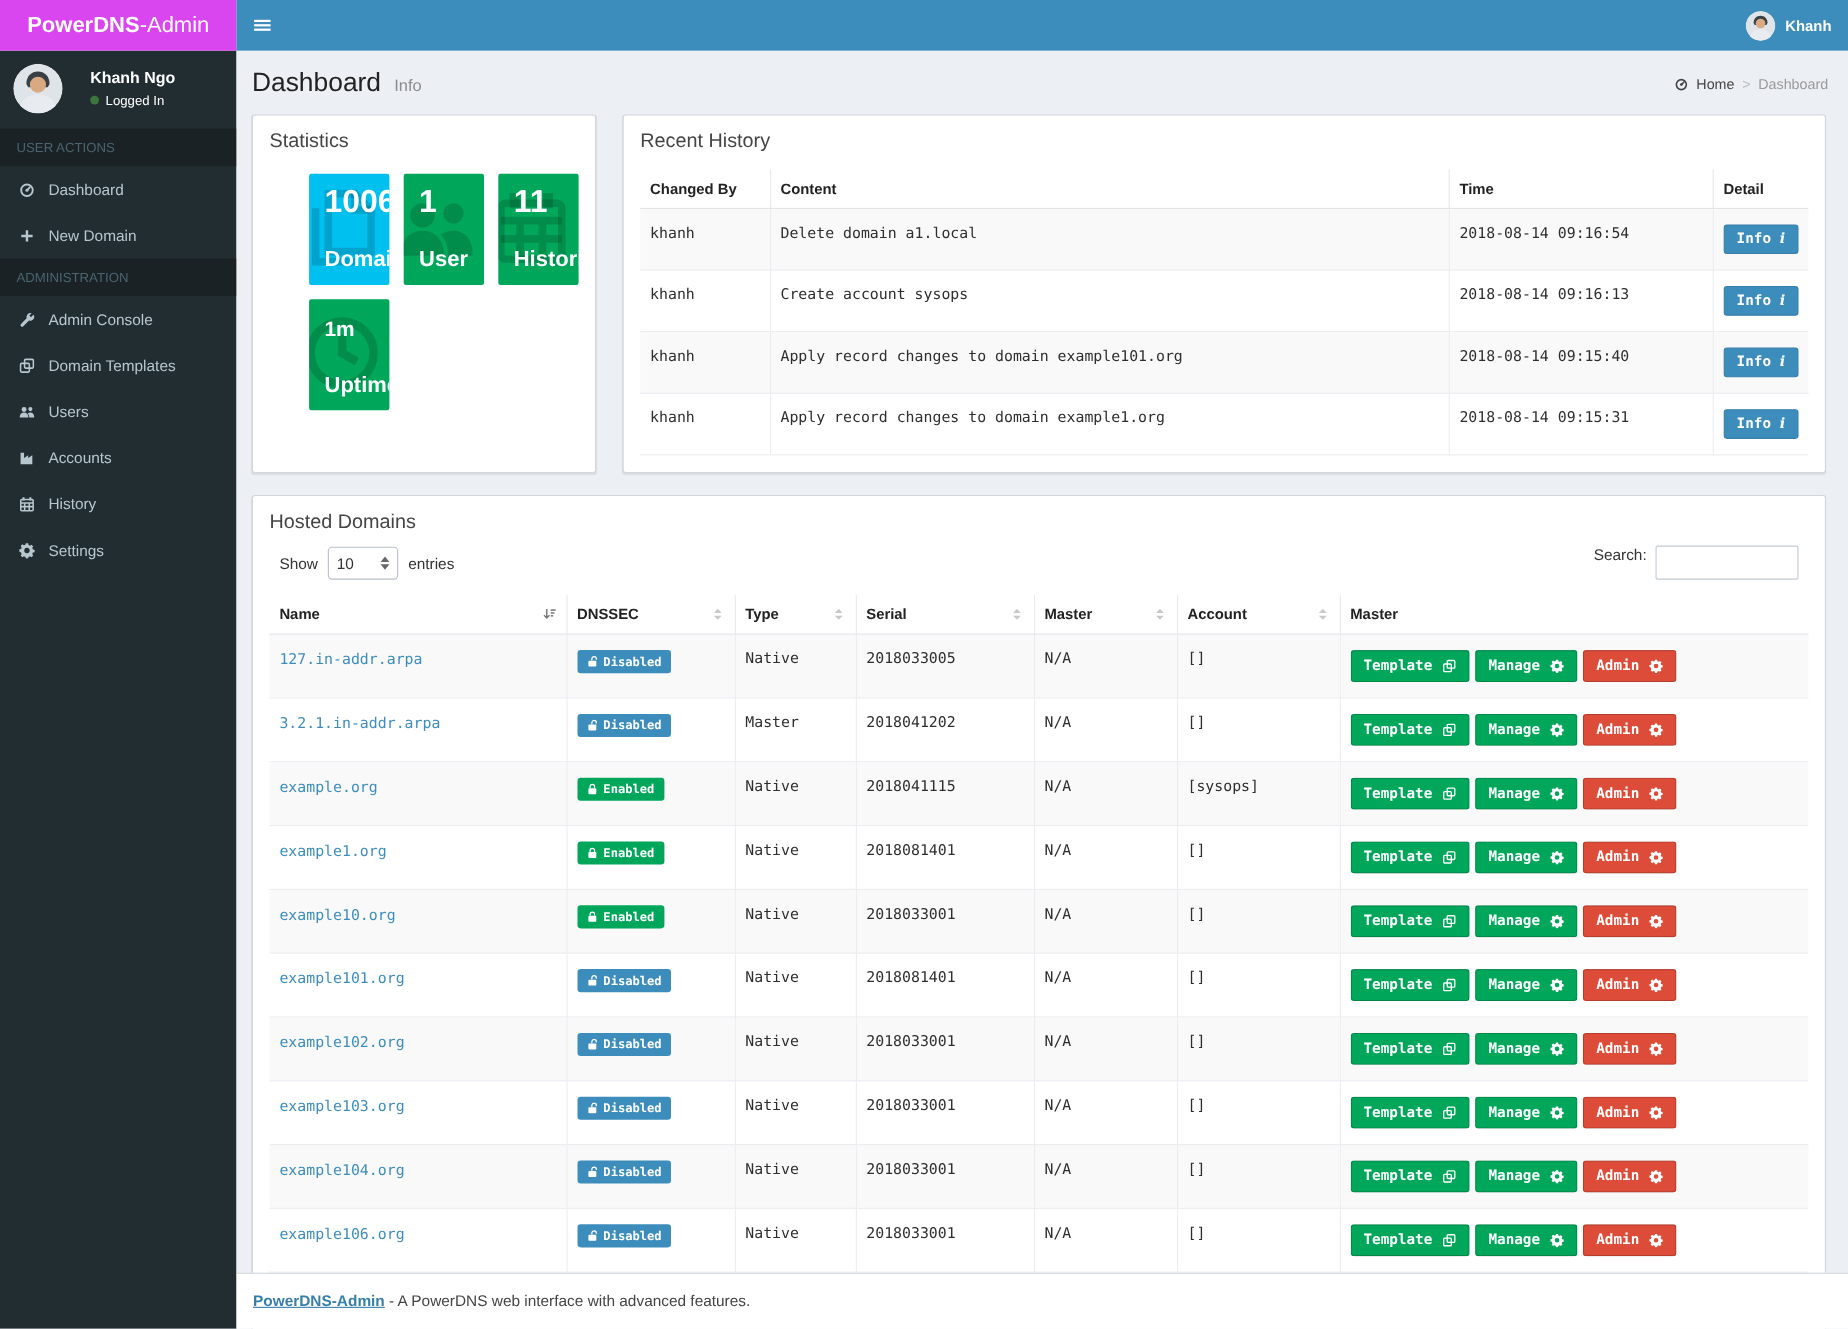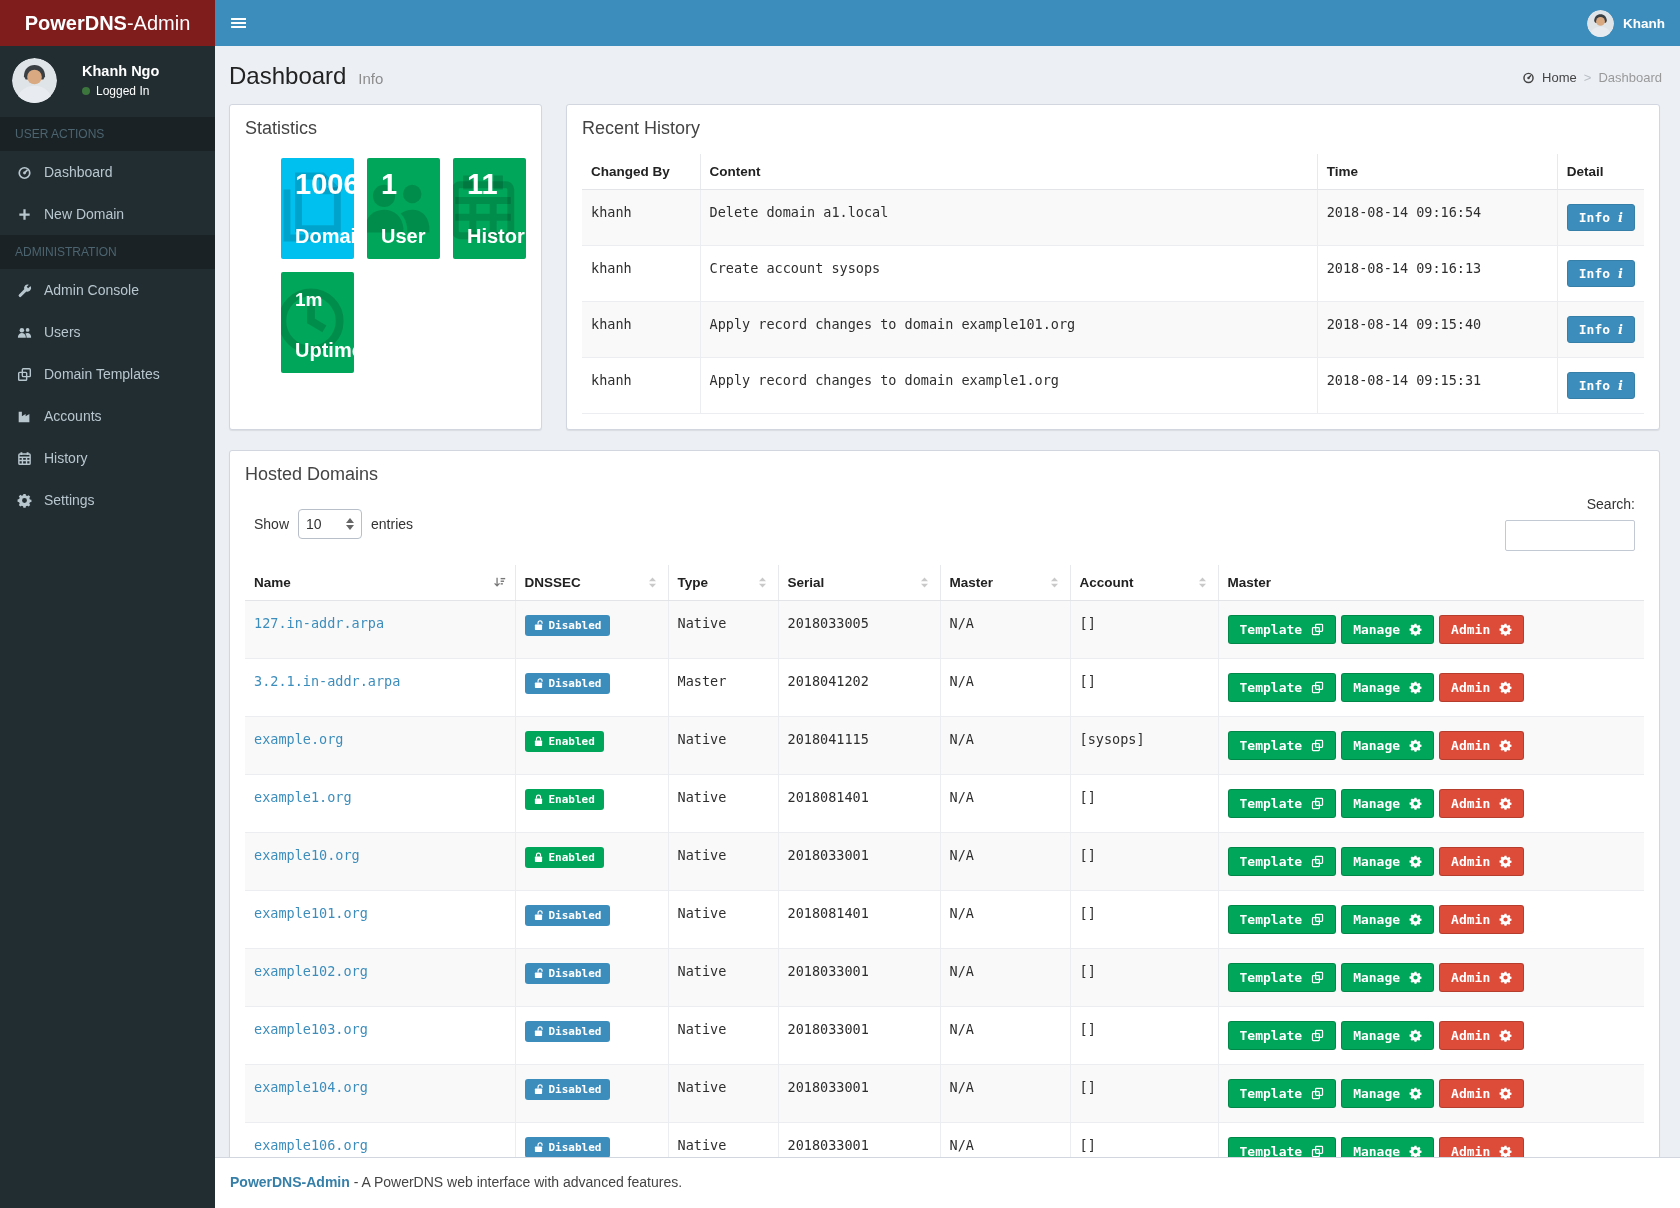--- a/index.html
+++ b/index.html
@@ -9,21 +9,21 @@
     font-family: "Liberation Sans", sans-serif;
     font-size: 14px;
     color: #333;
     background: #ecf0f5;
     overflow: hidden;
   }
   svg { display:block; }
 
   
   .main-header { position:absolute; top:0; left:0; width:100%; height:46px; display:flex; z-index:20; }
-  .logo { width:215px; height:46px; background:#7f1d1d; color:#fff; font-size:20px;
+  .logo { width:215px; height:46px; background:#d946ef; color:#fff; font-size:20px;
           display:flex; align-items:center; justify-content:center; }
   .logo .logo-bold { font-weight:700; }
   .navbar { flex:1; background:#3c8dbc; display:flex; align-items:center; justify-content:space-between; }
   .sidebar-toggle { height:46px; padding:0 16px; display:flex; align-items:center; cursor:pointer; }
   .hamburger span { display:block; width:15px; height:2px; background:#fff; margin:2px 0; }
   .nav-user { display:flex; align-items:center; gap:9px; padding-right:15px; color:#fff;
               font-weight:700; font-size:13.5px; cursor:pointer; }
   .avatar-sm svg { width:27px; height:27px; border-radius:50%; }
 
   
@@ -91,21 +91,21 @@
   
   .box-domains { margin-top:20px; margin-bottom:20px; }
   .controls { display:flex; justify-content:space-between; align-items:center; padding:6px 24px 14px; }
   .show-entries { display:flex; align-items:center; gap:9px; color:#333; }
   .select-box { width:64px; height:30px; background:#fff; border:1px solid #b8bfc9; border-radius:4px;
                 padding:0 7px; display:flex; align-items:center; justify-content:space-between; cursor:pointer; }
   .stepper { display:flex; flex-direction:column; gap:2px; }
   .stepper i { width:0; height:0; border-left:4px solid transparent; border-right:4px solid transparent; }
   .stepper .up { border-bottom:5px solid #666; }
   .stepper .down { border-top:5px solid #666; }
-  .search-wrap { display:flex; align-items:flex-end; gap:8px;flex-direction:column; }
+  .search-wrap { display:flex; align-items:flex-start; gap:8px; }
   .search-wrap input { width:130px; height:31px; border:1px solid #c3c9d2; border-radius:2px;
                        padding:0 7px; font-family:"Liberation Sans",sans-serif; font-size:14px; }
   .hd-table th .th-inner { display:flex; align-items:center; justify-content:space-between; gap:6px; }
   .hd-table th:nth-child(1){ width:270px; }
   .hd-table th:nth-child(2){ width:153px; }
   .hd-table th:nth-child(3){ width:110px; }
   .hd-table th:nth-child(4){ width:162px; }
   .hd-table th:nth-child(5){ width:130px; }
   .hd-table th:nth-child(6){ width:148px; }
   .sort-icon { color:#c9c9c9; } .sort-icon svg { width:13px; height:13px; }
@@ -127,21 +127,21 @@
   .pagination { display:flex; list-style:none; }
   .page-item { border:1px solid #ddd; background:#fff; color:#5b6b7c; padding:8px 13px;
                font-size:13.5px; margin-left:-1px; cursor:pointer; }
   .page-item:first-child { border-radius:3px 0 0 3px; }
   .page-item:last-child { border-radius:0 3px 3px 0; }
   .page-item.active { background:#337ab7; border-color:#337ab7; color:#fff; }
 
   
   .main-footer { position:absolute; left:215px; right:0; bottom:0; height:51px; background:#fff;
                  border-top:1px solid #d2d6de; padding:16px 15px; font-size:14px; color:#444; }
-  .footer-brand { font-weight:700; color:#367fa9; }
+  .footer-brand { font-weight:700; color:#367fa9;text-decoration:underline; }
 </style>
 </head>
 <body>
 
 <header class="main-header">
   <div class="logo">
     <span class="logo-bold">PowerDNS</span>
       <span>-Admin</span>
   </div>
   <nav class="navbar">
@@ -211,40 +211,40 @@
         <span class="icon-slot">
           <svg viewBox="0 0 16 16">
             <path fill="currentColor" d="M14.2 3.4 11.9 5.7 10.3 4.1l2.3-2.3a3.9 3.9 0 0 0-4.9 4.9l-5.5 5.5a1.6 1.6 0 0 0 2.3 2.3l5.5-5.5a3.9 3.9 0 0 0 4.9-4.9z"></path>
           </svg>
         </span>
         <span class="item-label">Admin Console</span>
       </li>
       <li class="menu-item">
         <span class="icon-slot">
           <svg viewBox="0 0 16 16">
+            <g fill="none" stroke="currentColor" stroke-width="1.5">
+              <rect x="5.7" y="1.8" width="8.5" height="8.5" rx="1"></rect>
+              <rect x="1.8" y="5.7" width="8.5" height="8.5" rx="1"></rect>
+            </g>
+          </svg>
+        </span>
+        <span class="item-label">Domain Templates</span>
+      </li>
+      <li class="menu-item">
+        <span class="icon-slot">
+          <svg viewBox="0 0 16 16">
             <g fill="currentColor">
               <circle cx="5.2" cy="5.6" r="2.4"></circle>
               <circle cx="11.3" cy="5.2" r="2"></circle>
               <path d="M1 12.6c.3-2.6 2-4 4.2-4s3.9 1.4 4.2 4v.9H1z"></path>
               <path d="M10.2 13.5v-.9c-.1-1.3-.6-2.4-1.4-3.2.7-.5 1.5-.8 2.5-.8 2 0 3.4 1.3 3.7 3.6v1.3z"></path>
             </g>
           </svg>
         </span>
         <span class="item-label">Users</span>
-      </li>
-      <li class="menu-item">
-        <span class="icon-slot">
-          <svg viewBox="0 0 16 16">
-            <g fill="none" stroke="currentColor" stroke-width="1.5">
-              <rect x="5.7" y="1.8" width="8.5" height="8.5" rx="1"></rect>
-              <rect x="1.8" y="5.7" width="8.5" height="8.5" rx="1"></rect>
-            </g>
-          </svg>
-        </span>
-        <span class="item-label">Domain Templates</span>
       </li>
       <li class="menu-item">
         <span class="icon-slot">
           <svg viewBox="0 0 16 16">
             <path fill="currentColor" d="M1.8 14V2.8h3.4v5l4-2.6v2.6l4-2.6V14z"></path>
           </svg>
         </span>
         <span class="item-label">Accounts</span>
       </li>
       <li class="menu-item">

